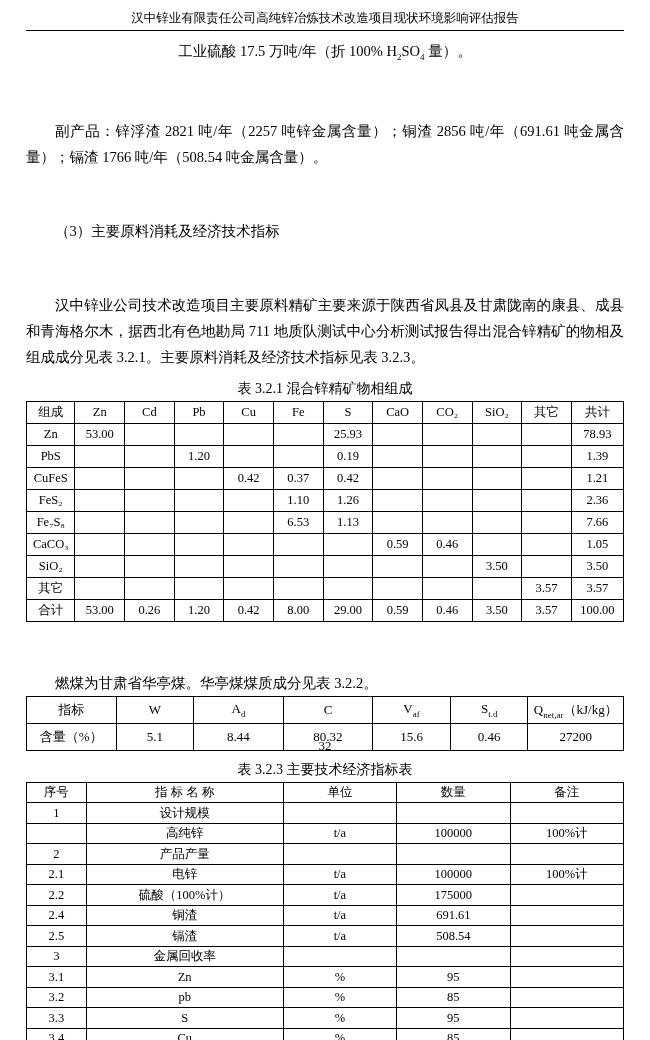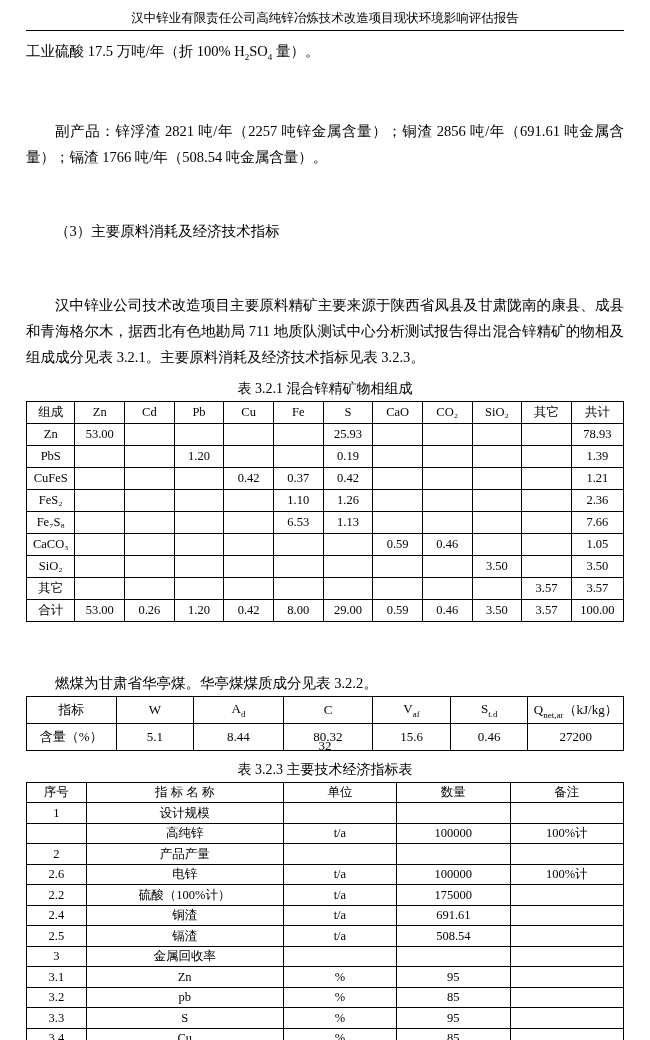--- a/index.html
+++ b/index.html
@@ -30,21 +30,21 @@
     letter-spacing: 0px;
     white-space: nowrap;
   }
   .body-text {
     font-size: 14.5px;
     line-height: 26px;
     text-align: justify;
     margin-top: 7px;
   }
   .p-indent2 { text-indent: 2em; margin-top: 48px; }
-  .p-center  { text-align: left; }
+  .p-center  { text-align: center; }
   sub, sup {
     font-size: 9px;
   }
   .tbl-caption {
     text-align: center;
     font-size: 14px;
     margin: 10px 0 3px 0;
     font-family: "Liberation Serif", serif;
   }
   table.doc {
@@ -326,21 +326,21 @@
           <td>100%计</td>
         </tr>
         <tr>
           <td>2</td>
           <td>产品产量</td>
           <td></td>
           <td></td>
           <td></td>
         </tr>
         <tr>
-          <td>2.6</td>
+          <td>2.1</td>
           <td>电锌</td>
           <td>t/a</td>
           <td>100000</td>
           <td>100%计</td>
         </tr>
         <tr>
           <td>2.2</td>
           <td>硫酸（100%计）</td>
           <td>t/a</td>
           <td>175000</td>

